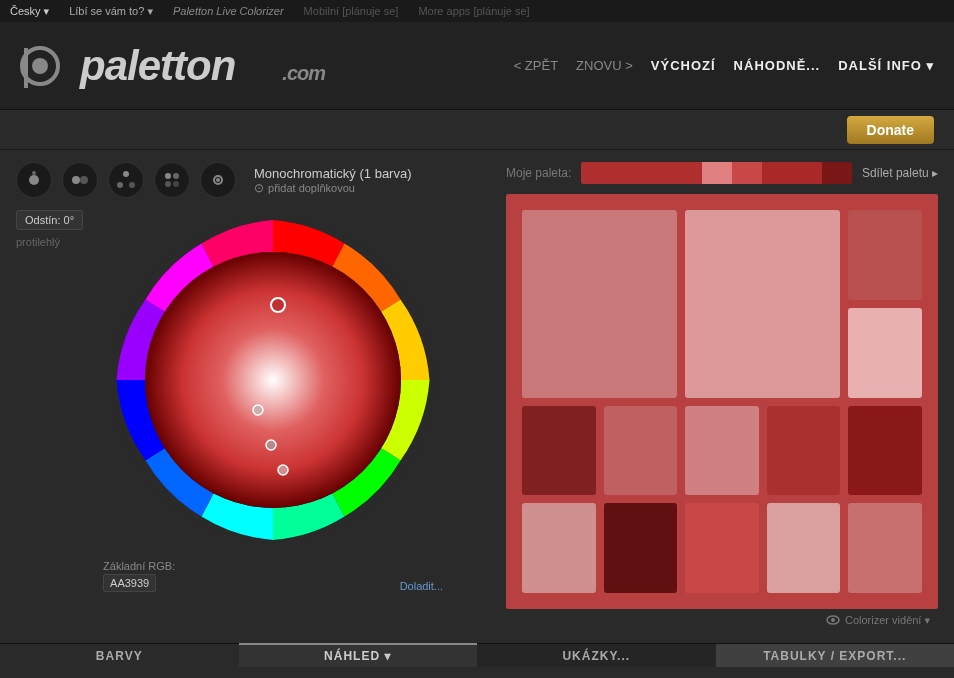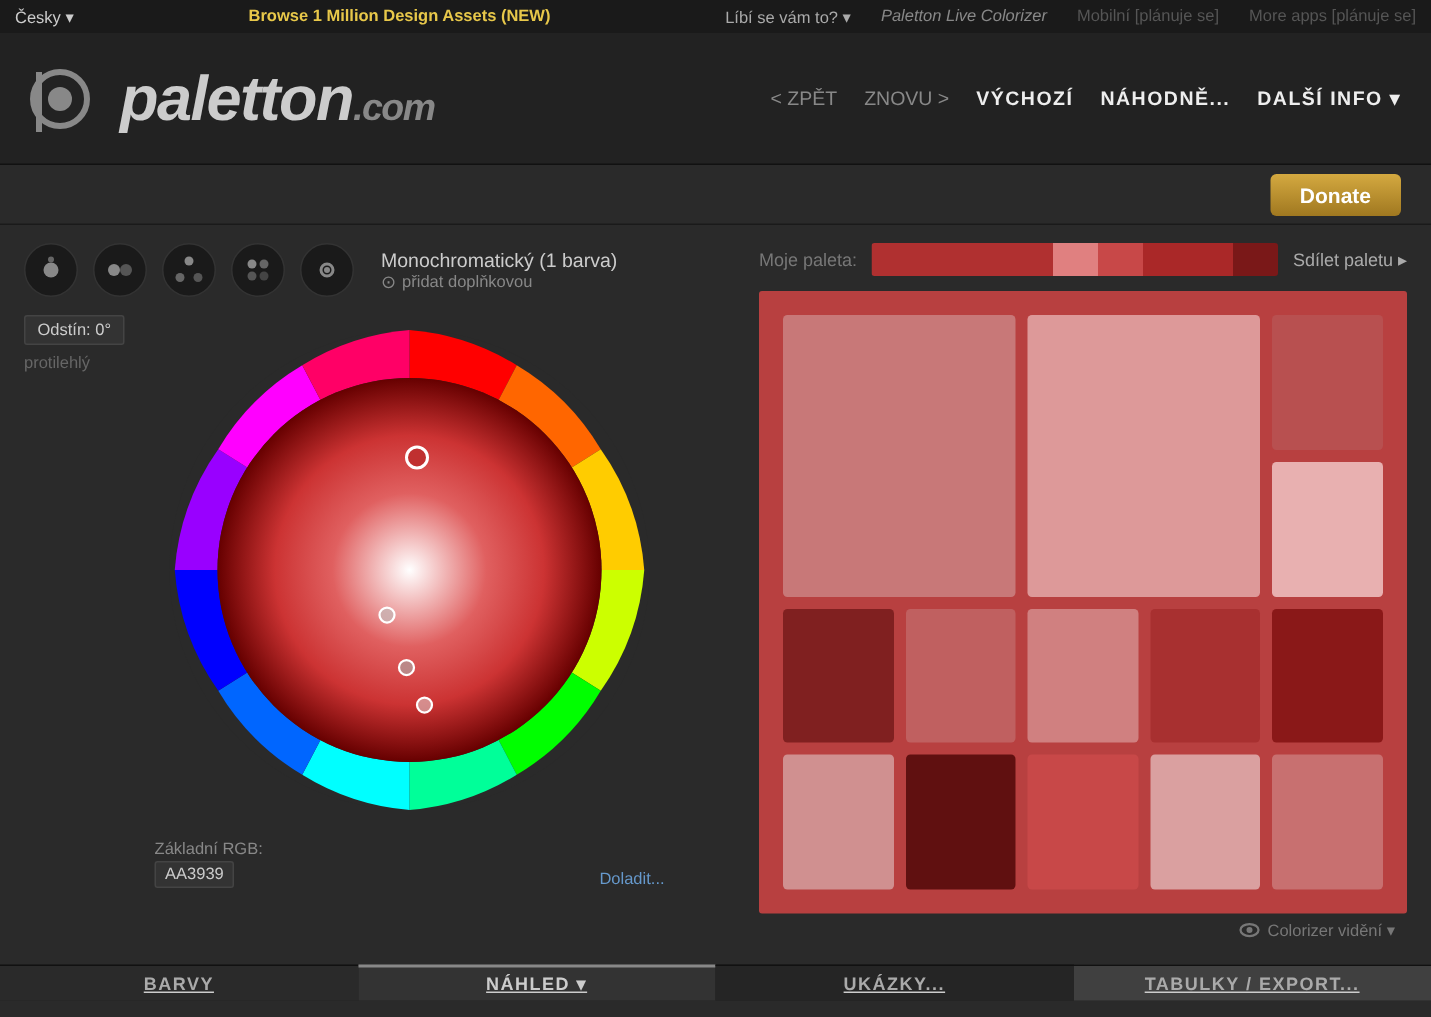--- a/index.html
+++ b/index.html
@@ -49,22 +49,23 @@
       height: 52px;
     }
     .logo-text {
       font-size: 42px;
       font-weight: bold;
       color: #ccc;
       font-style: italic;
       letter-spacing: -1px;
     }
     .logo-text .dot-com {
-      font-size: 25px;
+      font-size: 20px;
       color: #888;
+      margin-left: 47px;
     }
     .nav {
       margin-left: auto;
       display: flex;
       align-items: center;
       gap: 18px;
       font-size: 13px;
     }
     .nav .back { color: #888; }
     .nav .again { color: #888; }
@@ -263,21 +264,20 @@
       gap: 0;
       padding: 16px;
       gap: 8px;
     }
 
     
     .bottom-tabs {
       height: 24px;
       background: #1e1e1e;
       display: flex;
-      text-decoration: underline;
     }
     .bottom-tab {
       flex: 1;
       display: flex;
       align-items: center;
       justify-content: center;
       font-size: 12px;
       font-weight: bold;
       letter-spacing: 1px;
       cursor: pointer;
@@ -307,21 +307,20 @@
       justify-content: space-between;
       align-items: flex-end;
       margin-top: 4px;
     }
   </style>
 </head>
 <body>
 
 <div class="top-bar">
   <span class="lang">Česky ▾</span>
-  <span class="promo">Browse 1 Million Design Assets (NEW)</span>
   <span class="like">Líbí se vám to? ▾</span>
   <span class="live">Paletton Live Colorizer</span>
   <span class="mobile">Mobilní [plánuje se]</span>
   <span class="more">More apps [plánuje se]</span>
 </div>
 
 <div class="header">
   <div class="logo">
 
     <svg class="logo-icon" viewBox="0 0 52 52">

